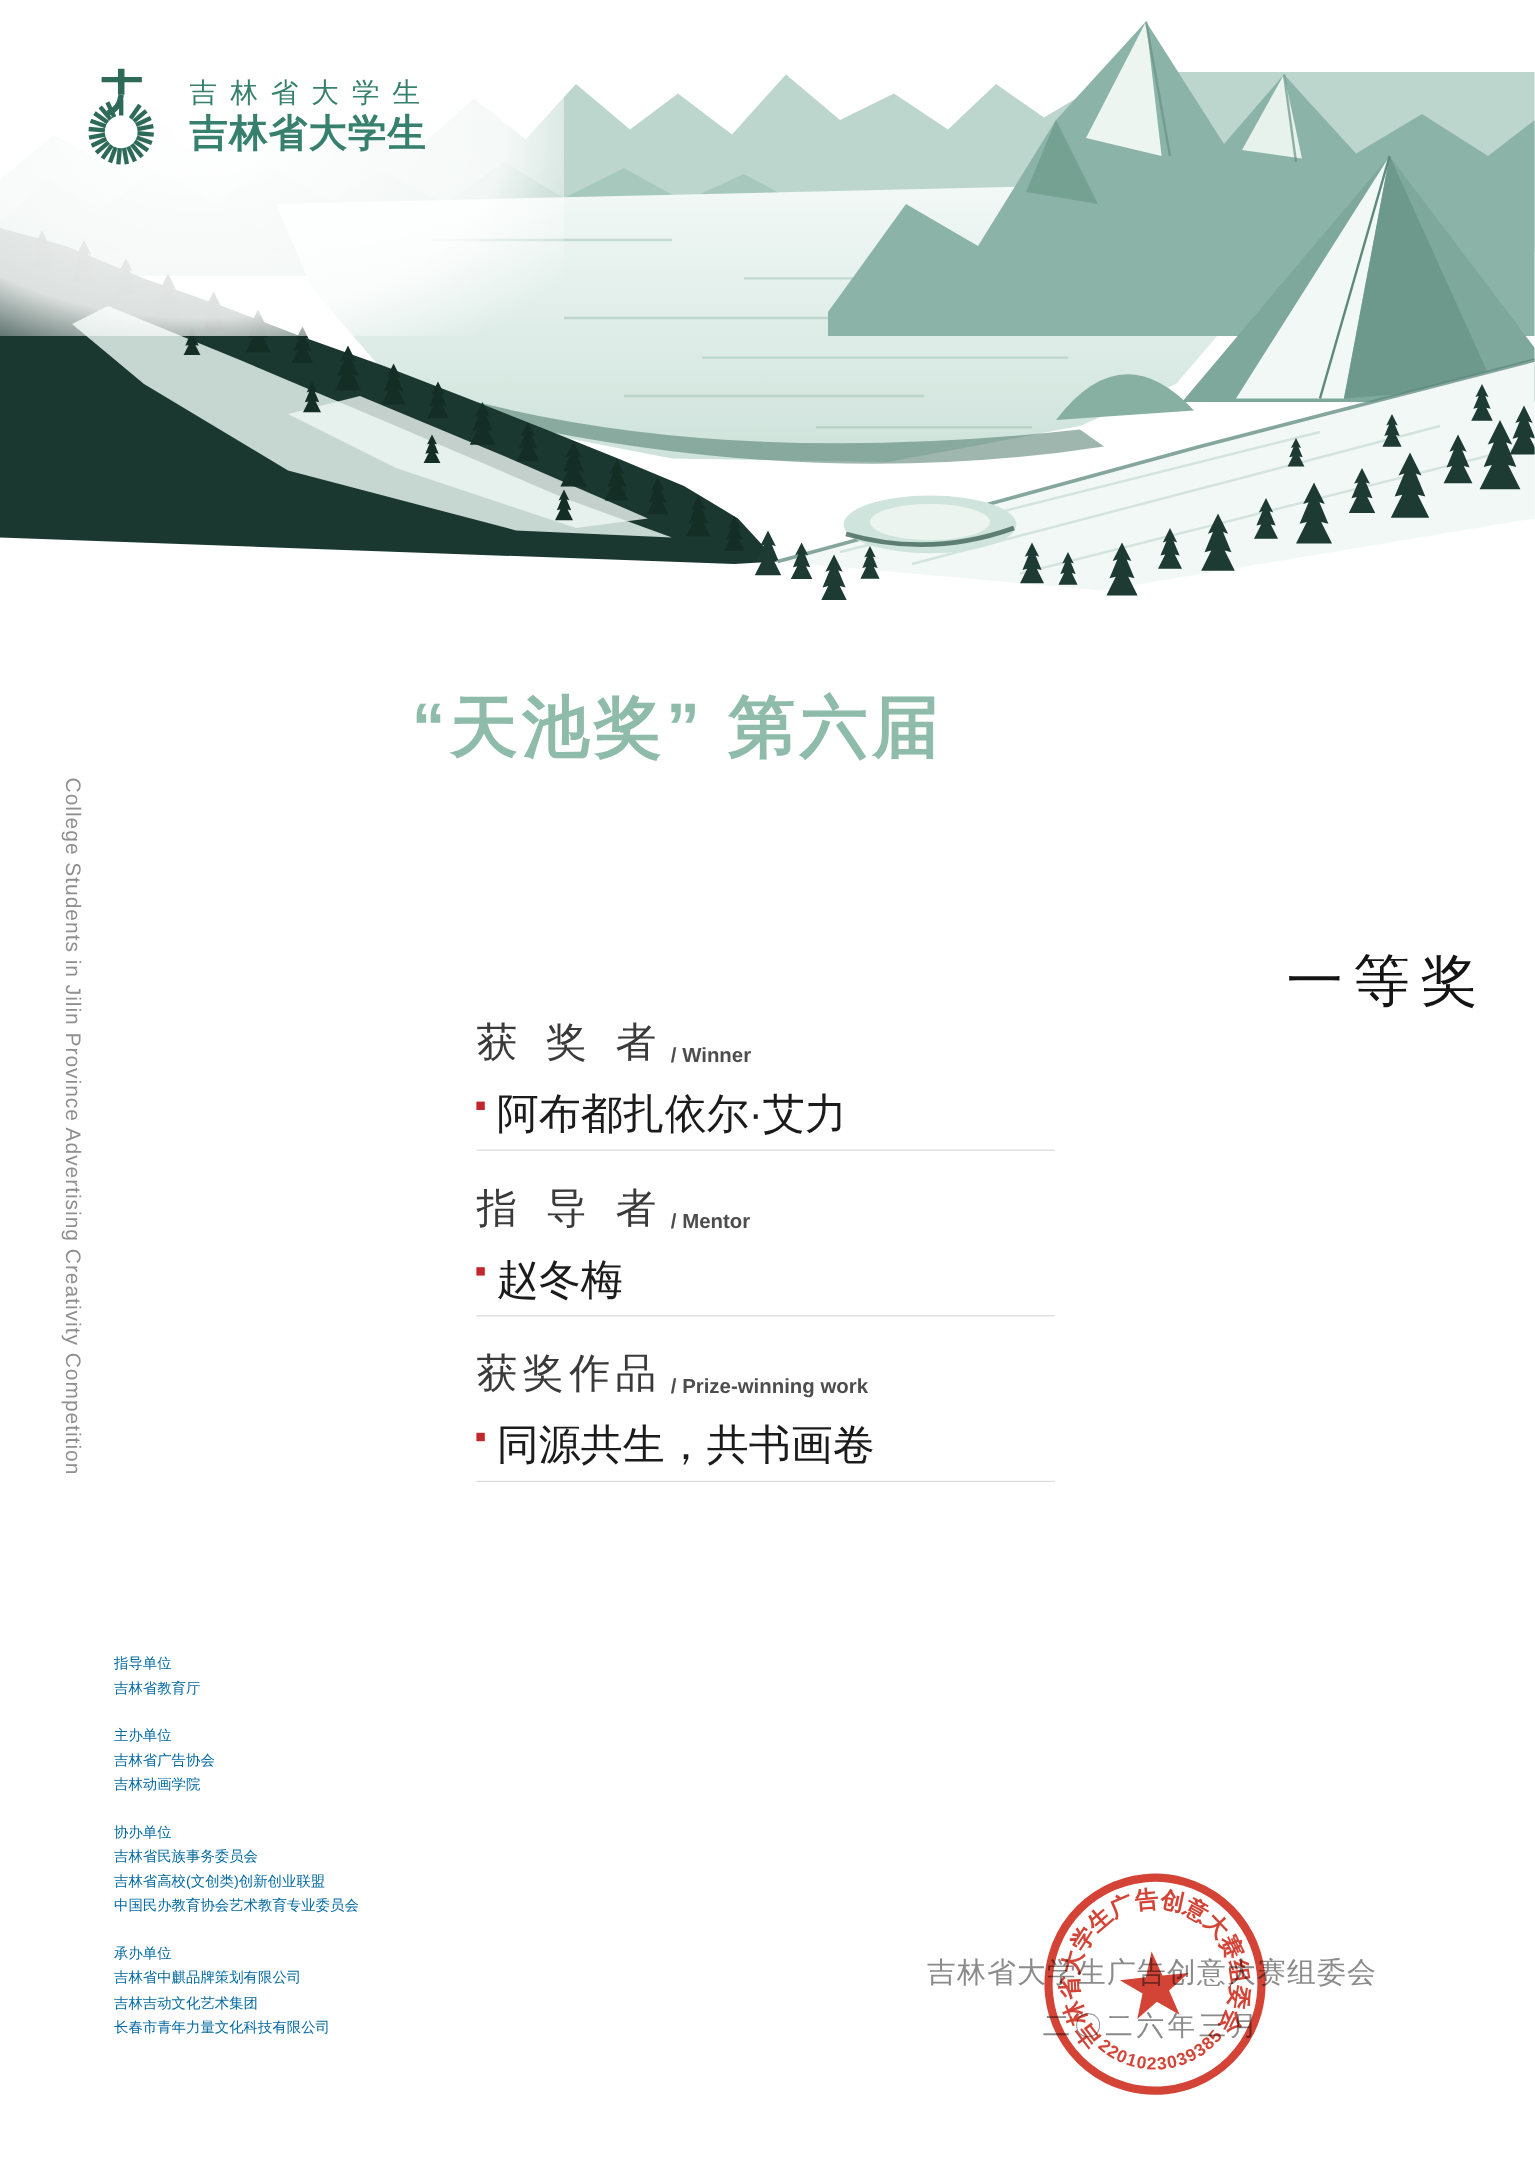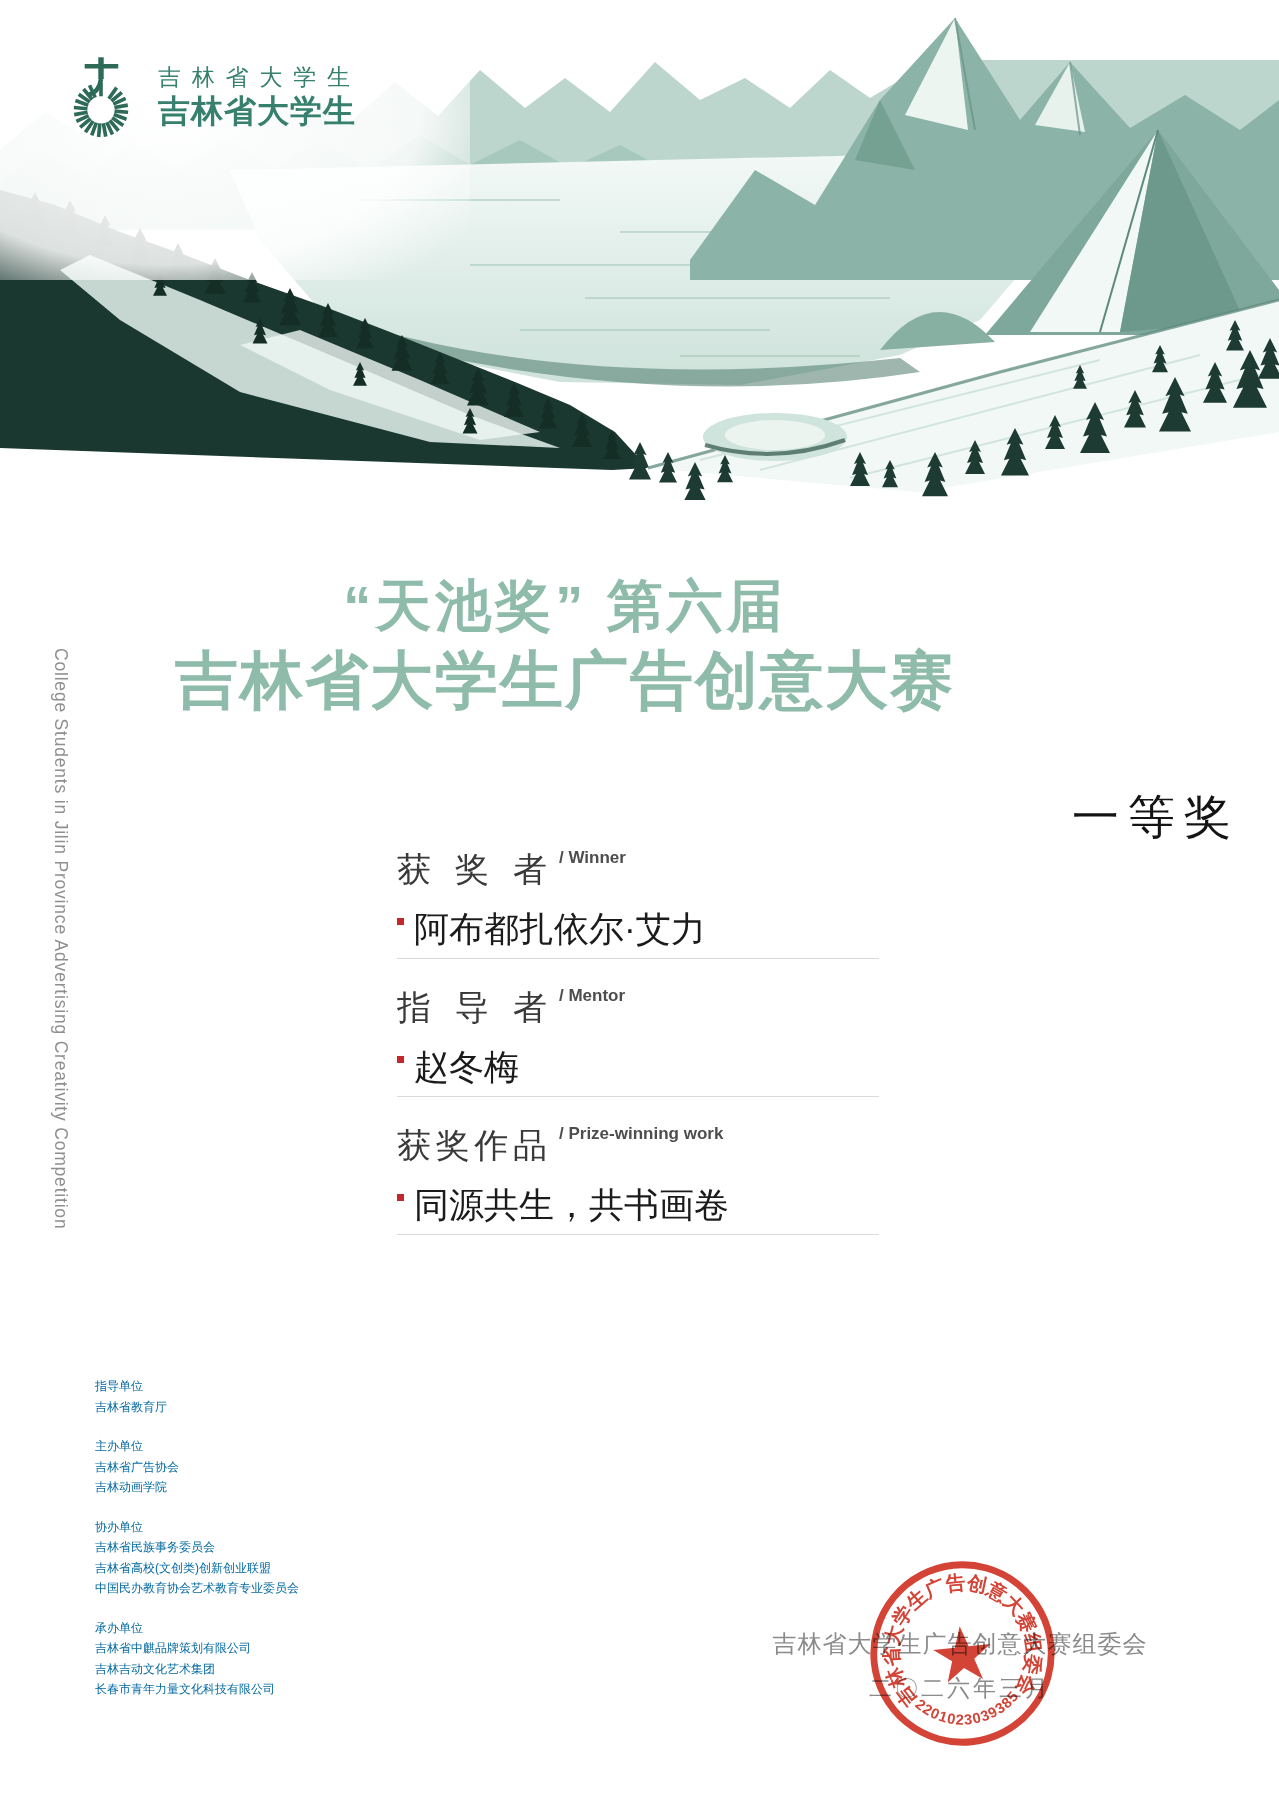--- a/index.html
+++ b/index.html
@@ -19,21 +19,21 @@
 
   .title{position:absolute;top:574px;left:0;width:1130px;text-align:center;color:#8ebbaa;font-weight:bold;}
   .title .t1{font-size:56px;letter-spacing:4px;line-height:64px;}
   .title .t2{font-size:63px;letter-spacing:2px;line-height:72px;margin-top:6px;}
 
   .award{position:absolute;top:758px;left:0;width:1240px;text-align:right;
          font-size:47px;letter-spacing:9px;color:#141414;font-weight:400;margin-top:28px;}
 
   .fields{position:absolute;left:397px;top:848px;width:482px;}
   .field{margin-bottom:27px;}
-  .frow{display:flex;align-items:flex-start;}
+  .frow{display:flex;align-items:flex-end;}
   .flabel{display:inline-block;width:150px;font-size:34px;font-weight:500;color:#3a3a3a;
           text-align:justify;text-align-last:justify;line-height:42px;}
   .fsub{font-size:17px;font-weight:bold;color:#4d4d4d;margin-left:12px;white-space:nowrap;}
   .fvalue{display:flex;align-items:center;margin-top:16px;line-height:46px;font-size:35px;color:#1b1b1b;font-weight:500;}
   .dot{width:7px;height:7px;background:#c3272b;margin-right:10px;flex:none;margin-top:-16px;}
   .divider{height:1px;background:#dadada;margin-top:6px;}
 
   .orgs{position:absolute;left:95px;top:1376px;font-size:12px;line-height:20.5px;color:#0369a1;}
   .org-group{margin-bottom:19px;}
 
@@ -187,21 +187,20 @@
     <div class="logo-text">
       <div class="l1">吉林省大学生</div>
       <div class="l2">吉林省大学生</div>
     </div>
   </div>
 
   <div class="side-text">College Students in Jilin Province Advertising Creativity Competition</div>
 
   <div class="title">
     <div class="t1">“天池奖” 第六届</div>
-    <div class="t2">吉林省大学生广告创意大赛</div>
   </div>
 
   <div class="award">一等奖</div>
 
   <div class="fields">
 
     <div class="field">
       <div class="frow">
         <span class="flabel">获奖者</span>
         <span class="fsub">/ Winner</span>

